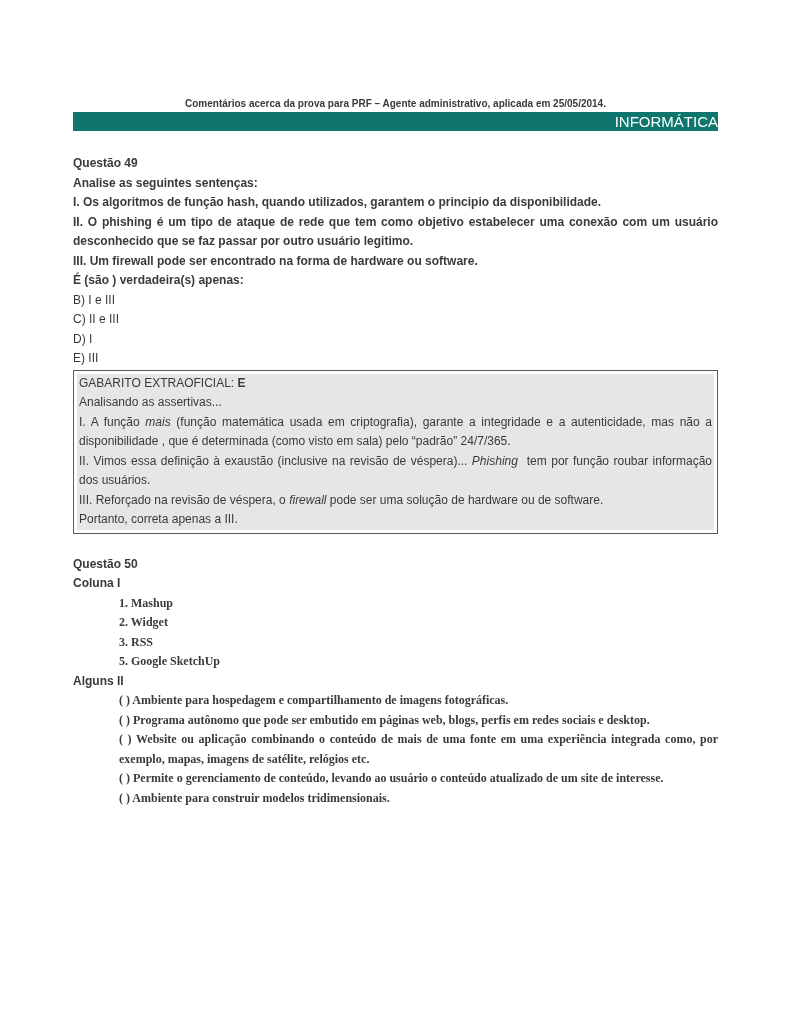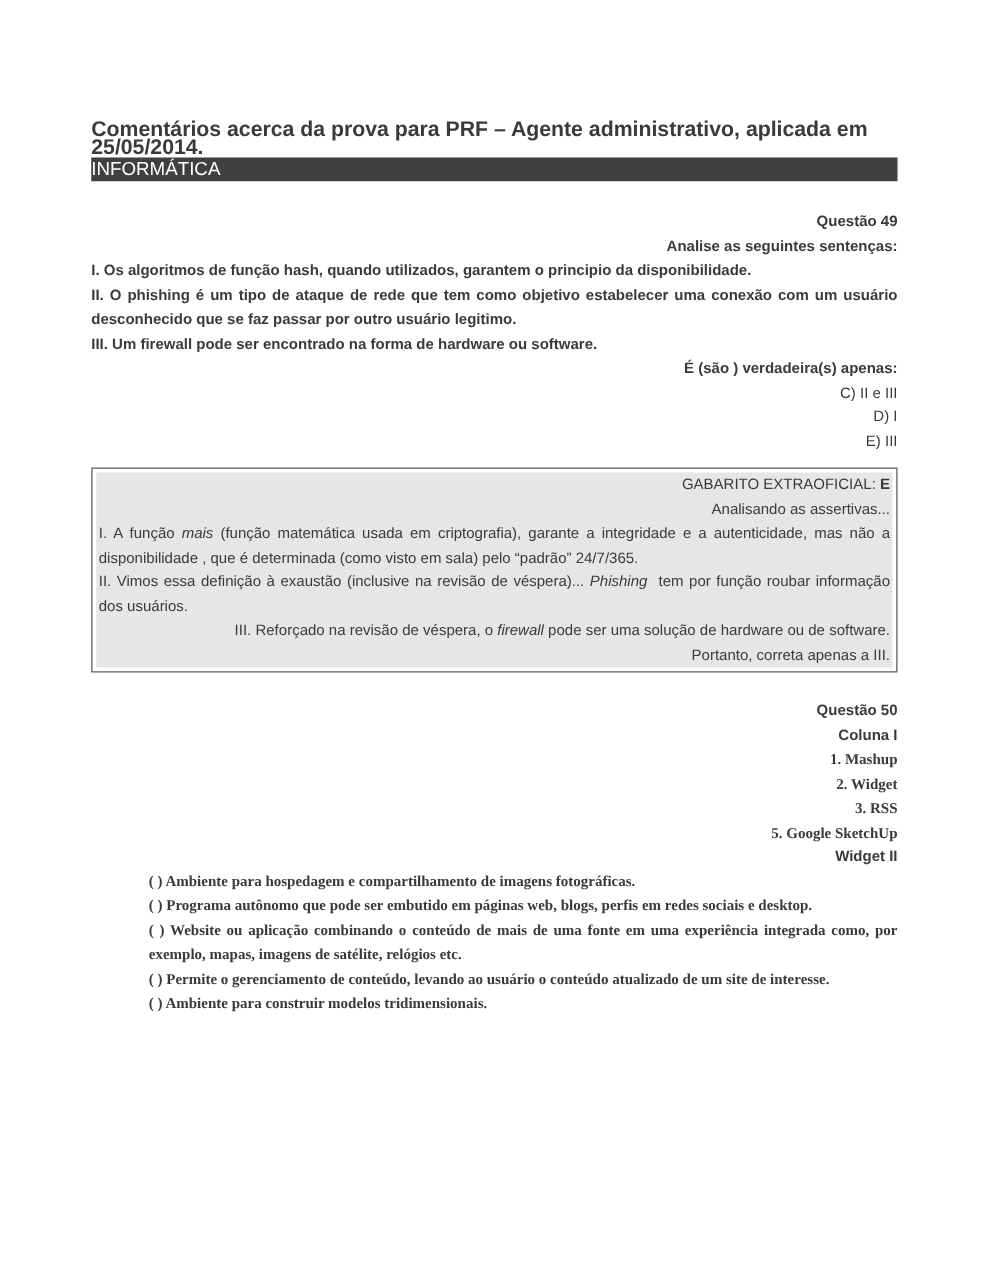--- a/index.html
+++ b/index.html
@@ -1,43 +1,44 @@
 <!DOCTYPE html>
 <html><head>
 <meta charset="utf-8">
 <style>
   html, body { margin: 0; padding: 0; background: #ffffff; }
   body { width: 791px; height: 1024px; position: relative; overflow: hidden;
          font-family: "Liberation Sans", sans-serif; color: #3a3a3a; }
   .page { position: absolute; left: 73px; top: 97px; width: 645px; }
-  .subtitle { font-weight: bold; font-size: 17px; line-height: 14px; color: #3a3a3a; }
-  .banner { background: #404040; color: #fff; text-align: left; font-size: 15px; line-height: 19px; height: 19px; margin-top: 1px; }
-  .line { font-size: 12px; line-height: 19.5px; text-align: right; }
+  .subtitle { text-align: center; font-weight: bold; font-size: 10px; line-height: 14px; color: #3a3a3a; }
+  .banner { background: #0f766e; color: #fff; text-align: right; font-size: 15px; line-height: 19px; height: 19px; margin-top: 1px; }
+  .line { font-size: 12px; line-height: 19.5px; }
   .b { font-weight: bold; }
   .just { text-align: justify; text-align-last: left; }
   .q49 { margin-top: 23px; }
-  .answer-box { margin-top: 11px; border: 1px solid #5a5a5a; padding: 3px; }
+  .answer-box { margin-top: 1px; border: 1px solid #5a5a5a; padding: 3px; }
   .answer-inner { background: #e6e6e6; padding: 0 2px 0 2px; }
   .q50 { margin-top: 21px; }
   .indent { padding-left: 46px; font-family: Liberation Serif, serif; }
 </style>
 </head>
 <body>
 
 <div class="page">
   <div class="subtitle">Comentários acerca da prova para PRF – Agente administrativo, aplicada em 25/05/2014.</div>
   <div class="banner">INFORMÁTICA</div>
 
   <div class="q49">
     <div class="line b">Questão 49</div>
     <div class="line b">Analise as seguintes sentenças:</div>
     <div class="line b just">I. Os algoritmos de função hash, quando utilizados, garantem o principio da disponibilidade.</div>
     <div class="line b just">II. O phishing é um tipo de ataque de rede que tem como objetivo estabelecer uma conexão com um usuário desconhecido que se faz passar por outro usuário legitimo.</div>
     <div class="line b just">III. Um firewall pode ser encontrado na forma de hardware ou software.</div>
     <div class="line b">É (são ) verdadeira(s) apenas:</div>
+    <div class="line">B) I e III</div>
     <div class="line">C) II e III</div>
     <div class="line">D) I</div>
     <div class="line">E) III</div>
   </div>
 
   <div class="answer-box">
     <div class="answer-inner">
       <div class="line"><span>GABARITO EXTRAOFICIAL: </span><span class="b">E</span></div>
       <div class="line">Analisando as assertivas...</div>
       <div class="line just"><span>I. A função </span><i>mais</i><span> (função matemática usada em criptografia), garante a integridade e a autenticidade, mas não a disponibilidade , que é determinada (como visto em sala) pelo “padrão” 24/7/365.</span></div>
@@ -47,20 +48,20 @@
     </div>
   </div>
 
   <div class="q50">
     <div class="line b">Questão 50</div>
     <div class="line b">Coluna I</div>
     <div class="line b indent">1. Mashup</div>
     <div class="line b indent">2. Widget</div>
     <div class="line b indent">3. RSS</div>
     <div class="line b indent">5. Google SketchUp</div>
-    <div class="line b">Widget II</div>
+    <div class="line b">Alguns II</div>
     <div class="line b indent just">( ) Ambiente para hospedagem e compartilhamento de imagens fotográficas.</div>
     <div class="line b indent just">( ) Programa autônomo que pode ser embutido em páginas web, blogs, perfis em redes sociais e desktop.</div>
     <div class="line b indent just">( ) Website ou aplicação combinando o conteúdo de mais de uma fonte em uma experiência integrada como, por exemplo, mapas, imagens de satélite, relógios etc.</div>
     <div class="line b indent just">( ) Permite o gerenciamento de conteúdo, levando ao usuário o conteúdo atualizado de um site de interesse.</div>
     <div class="line b indent just">( ) Ambiente para construir modelos tridimensionais.</div>
   </div>
 </div>
 
 </body></html>

